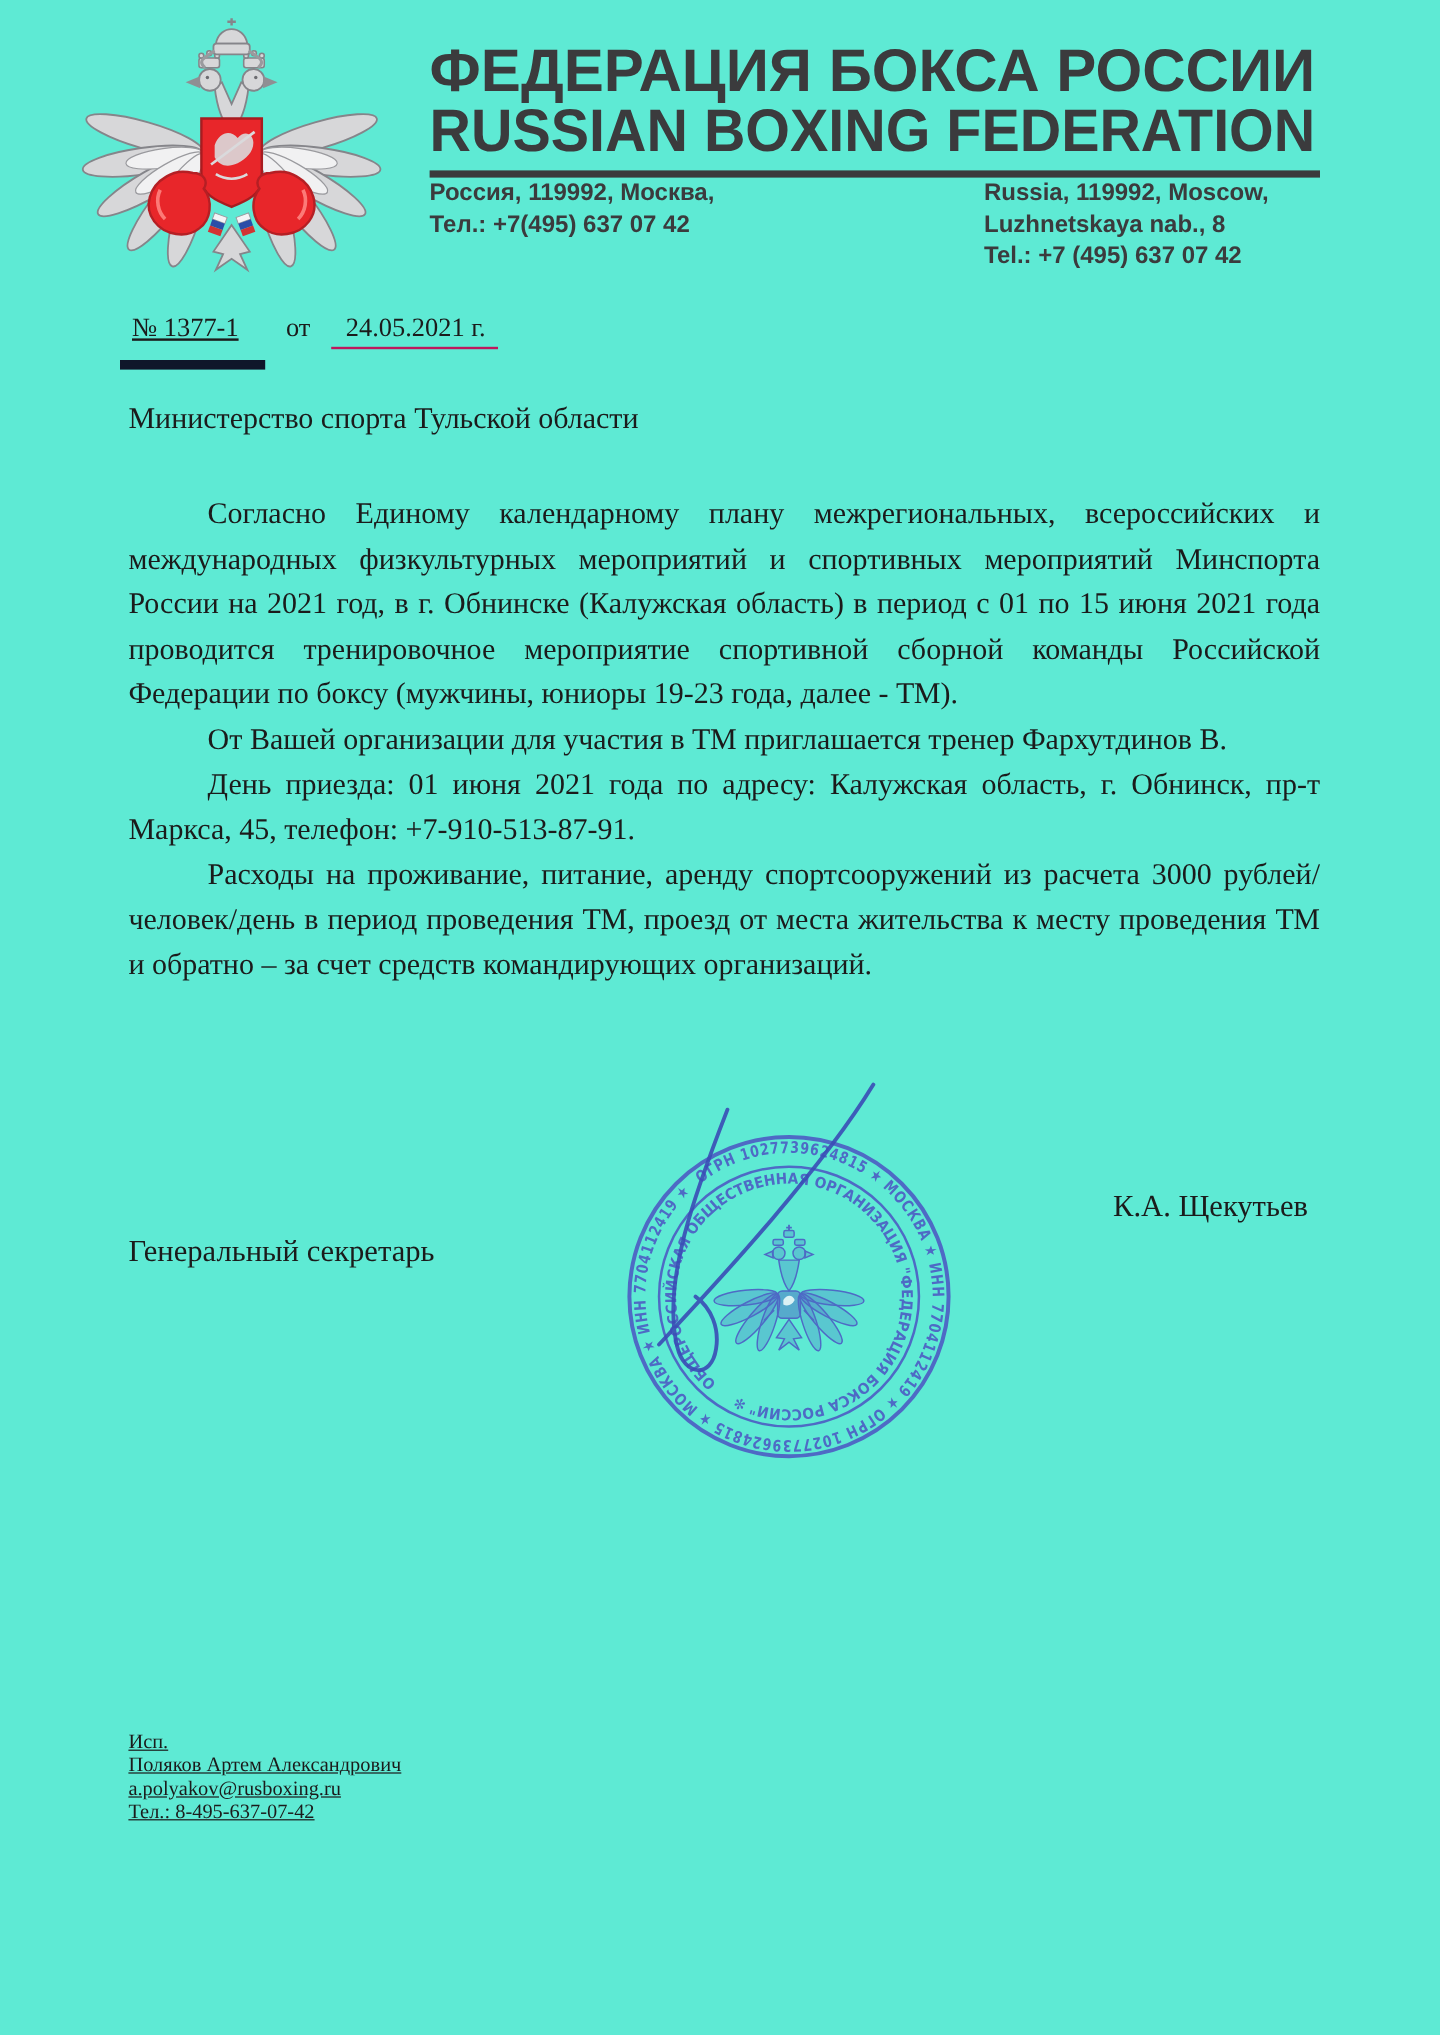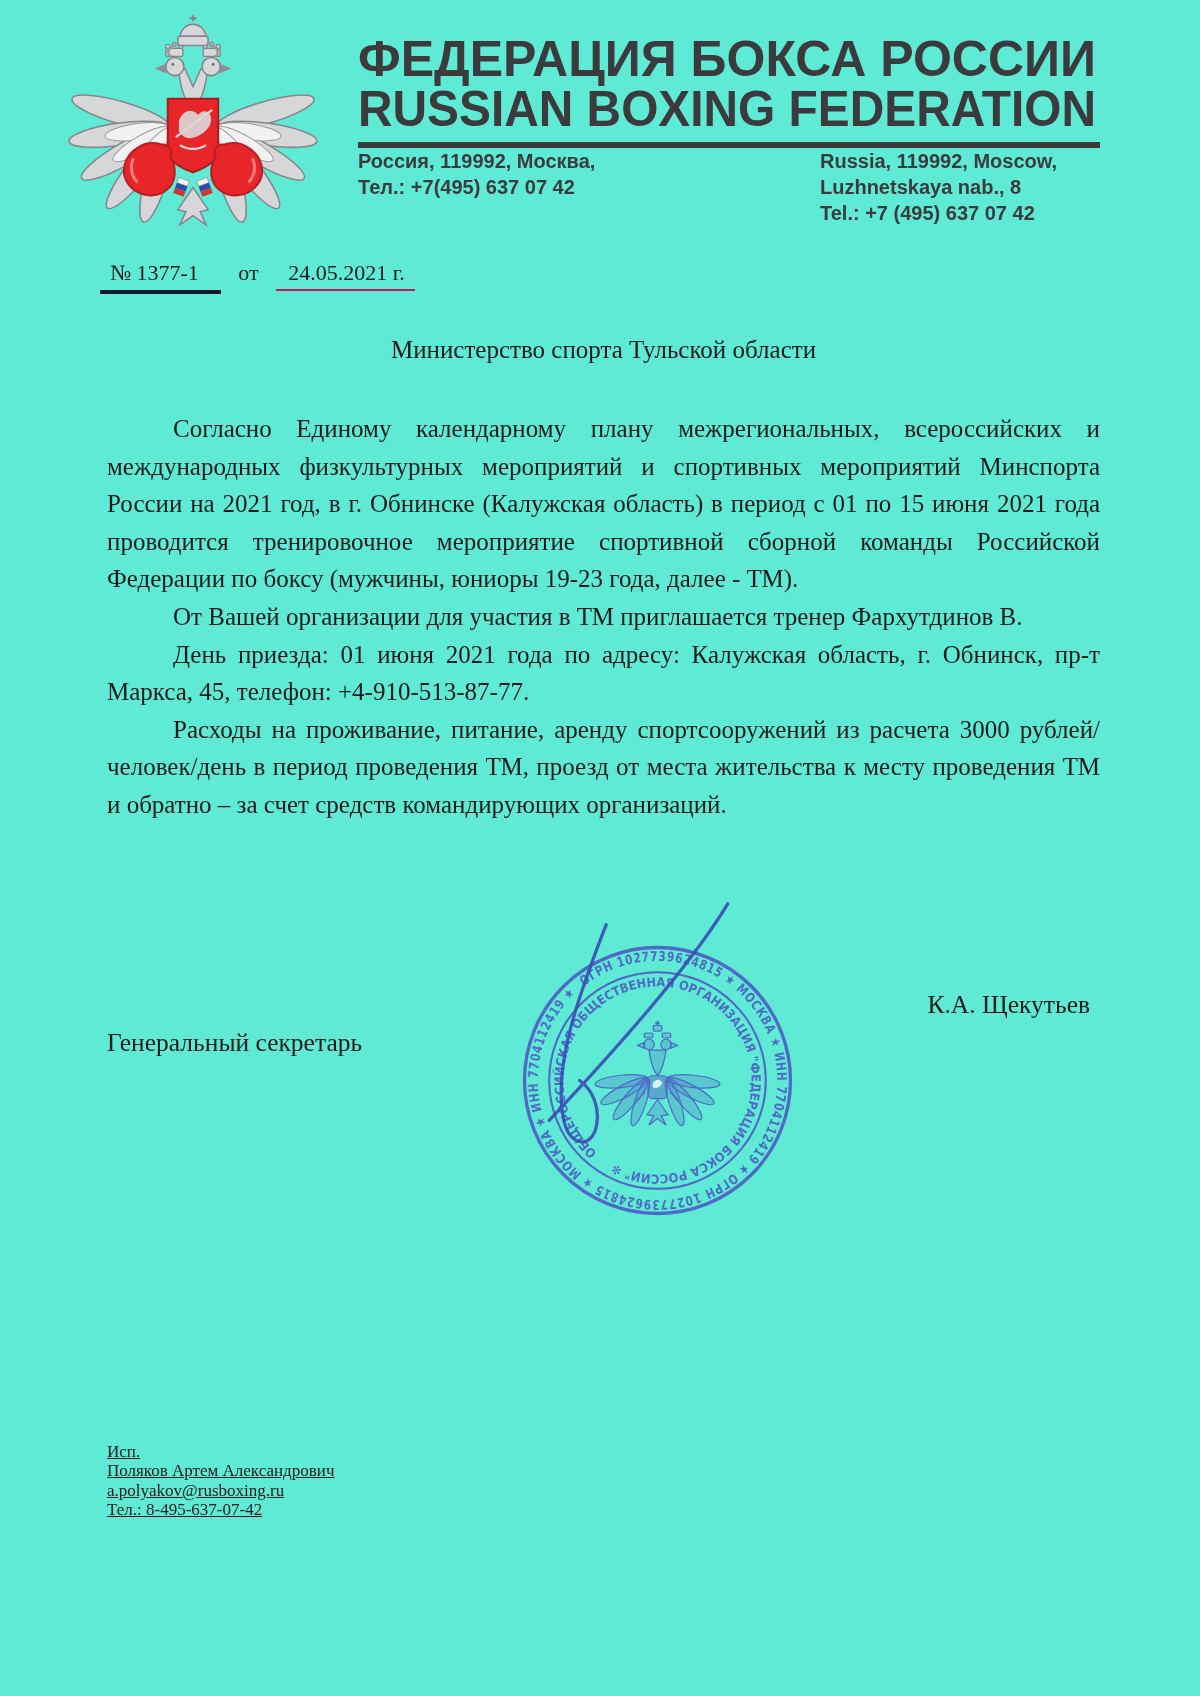--- a/index.html
+++ b/index.html
@@ -12,25 +12,25 @@
   .emblem{position:absolute;left:66px;top:14px;width:254px;height:220px;}
   .masthead{position:absolute;left:358px;top:28px;width:742px;}
   .masthead svg{display:block;}
   .mast-rule{height:6px;background:#3b3b3d;margin-top:10px;}
   .addr-row{display:flex;font-family:"Liberation Sans","DejaVu Sans",sans-serif;
     font-weight:bold;font-size:20px;line-height:26px;color:#3b3b3d;}
   .addr-col{white-space:nowrap;}
   .addr-ru{width:462px;}
   
   .refline{position:absolute;left:100px;top:260px;font-size:22px;white-space:nowrap;}
-  .u1{display:inline-block;border-bottom:4px solid #0f172a;padding:0 22px 4px 10px;}
+  .u1{display:inline-block;border-bottom:8px solid #0f172a;padding:0 22px 14px 10px;text-decoration:underline;}
   .u2{display:inline-block;border-bottom:2px solid #be185d;padding:0 10px 3px 12px;}
   .ot{margin:0 12px;}
   
-  .recipient{position:absolute;left:107px;top:336px;width:993px;text-align:center;font-size:25px;}
+  .recipient{position:absolute;left:107px;top:336px;width:993px;text-align:left;font-size:25px;}
   .bodytext{position:absolute;left:107px;top:410px;width:993px;}
   .bodytext p{
     margin:0;font-size:25px;line-height:37.6px;
     text-align:justify;text-align-last:left;text-indent:66px;
   }
   
   .sig-title{position:absolute;left:107px;top:1028px;font-size:25.5px;}
   .sig-name{position:absolute;right:110px;top:990px;font-size:25.5px;}
   .stamp-wrap{position:absolute;left:515px;top:938px;width:285px;height:285px;}
   .stamp-wrap svg{overflow:visible;}
@@ -160,21 +160,21 @@
     <span class="u1">№ 1377-1</span>
     <span class="ot">от</span>
     <span class="u2">24.05.2021 г.</span>
   </div>
 
   <div class="recipient">Министерство спорта Тульской области</div>
 
   <div class="bodytext">
     <p>Согласно Единому календарному плану межрегиональных, всероссийских и международных физкультурных мероприятий и спортивных мероприятий Минспорта России на 2021 год, в г. Обнинске (Калужская область) в период с 01 по 15 июня 2021 года проводится тренировочное мероприятие спортивной сборной команды Российской Федерации по боксу (мужчины, юниоры 19-23 года, далее - ТМ).</p>
     <p>От Вашей организации для участия в ТМ приглашается тренер Фархутдинов В.</p>
-    <p>День приезда: 01 июня 2021 года по адресу: Калужская область, г. Обнинск, пр-т Маркса, 45, телефон: +4-910-513-87-77.</p>
+    <p>День приезда: 01 июня 2021 года по адресу: Калужская область, г. Обнинск, пр-т Маркса, 45, телефон: +7-910-513-87-91.</p>
     <p>Расходы на проживание, питание, аренду спортсооружений из расчета 3000 рублей/человек/день в период проведения ТМ, проезд от места жительства к месту проведения ТМ и обратно – за счет средств командирующих организаций.</p>
   </div>
 
   <div class="sig-title">Генеральный секретарь</div>
   <div class="sig-name">К.А. Щекутьев</div>
 
   <div class="stamp-wrap">
     <svg viewBox="0 0 300 300" width="285" height="285" xmlns="http://www.w3.org/2000/svg">
       <g opacity="0.92">
         <circle cx="150" cy="150" r="140" fill="none" stroke="#4d60c4" stroke-width="3.5"></circle>

